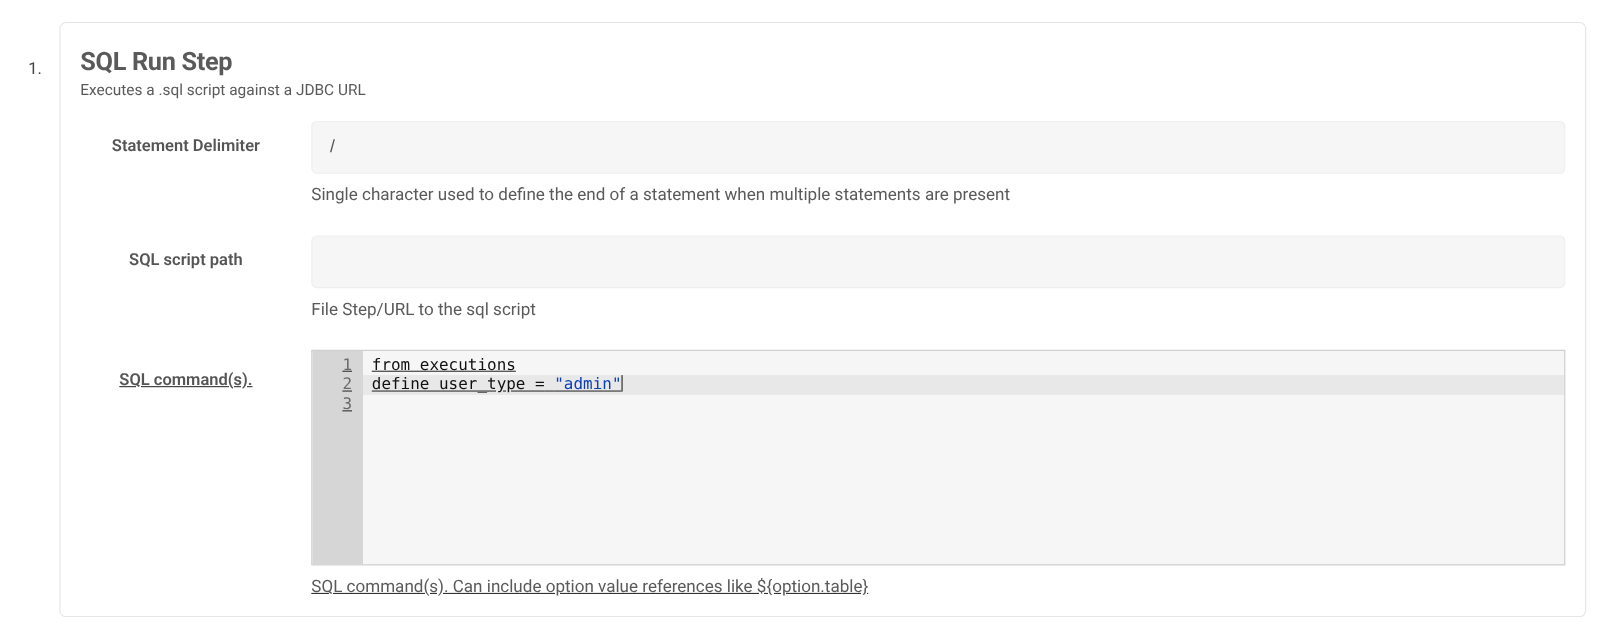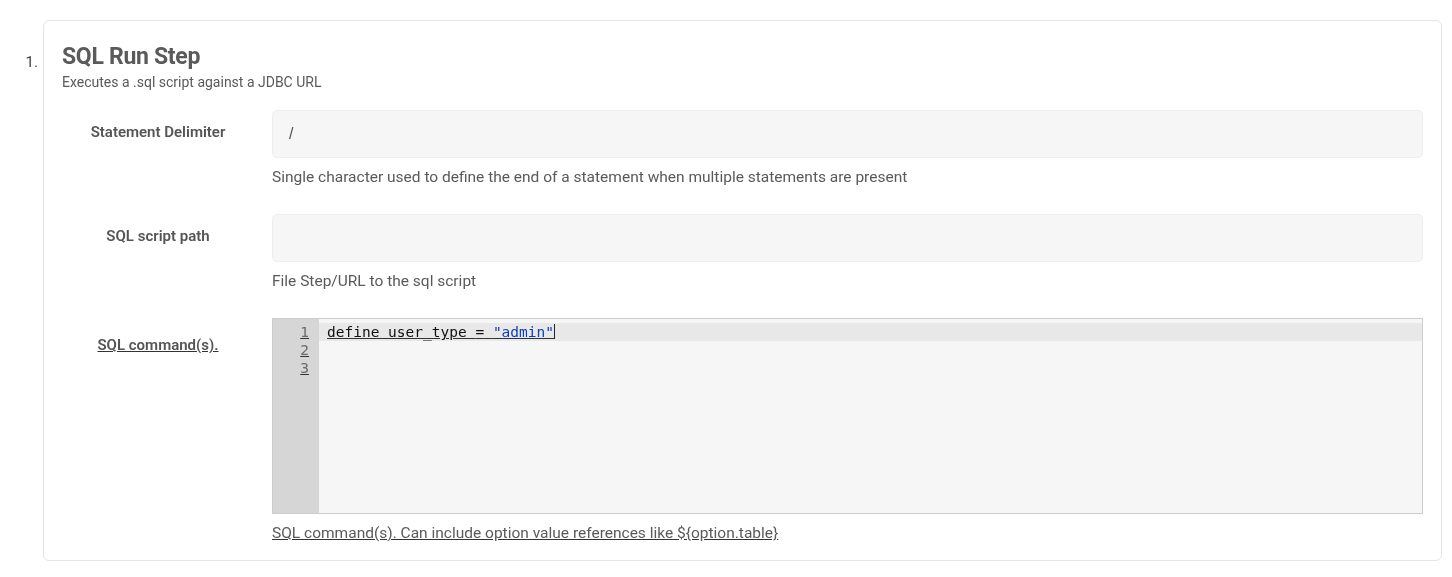--- a/index.html
+++ b/index.html
@@ -21,21 +21,21 @@
     padding-top: 33px;
     font-size: 15px;
     color: #444;
     flex-shrink: 0;
   }
   .panel {
     flex: 1;
     border: 1px solid #e5e5e5;
     border-radius: 6px;
     background: #fff;
-    margin-left: 5px;
+    margin-left: 16px;
     padding: 22px 18px 10px 18px;
   }
   .panel-title {
     font-size: 23px;
     font-weight: 700;
     color: #5a5a5a;
     margin: 0 0 4px 0;
     letter-spacing: -0.3px;
   }
   .panel-sub {
@@ -156,20 +156,21 @@
     <div class="form-row" style="margin-bottom:8px;text-decoration:underline;">
       <div class="form-label code-label">SQL command(s).</div>
       <div class="form-field">
         <div class="code-editor">
           <div class="gutter">
             <div>1</div>
             <div>2</div>
             <div>3</div>
           </div>
           <div class="code-lines">
+            <div class="code-line">from executions</div>
             <div class="code-line active"><span>define user_type </span><span class="tok-op">=</span><span> </span><span class="tok-str">"admin"</span><span class="cursor"></span></div>
           </div>
         </div>
         <div class="help-text">SQL command(s). Can include option value references like ${option.table}</div>
       </div>
     </div>
 
   </div>
 </div>
 

